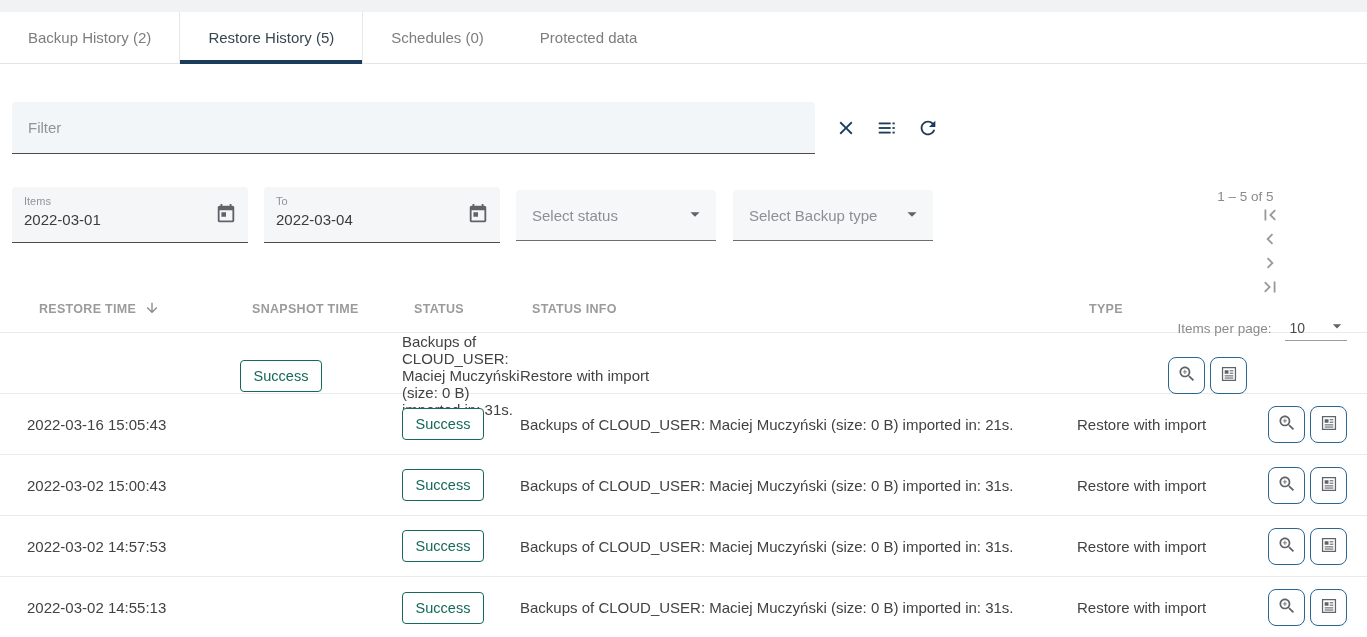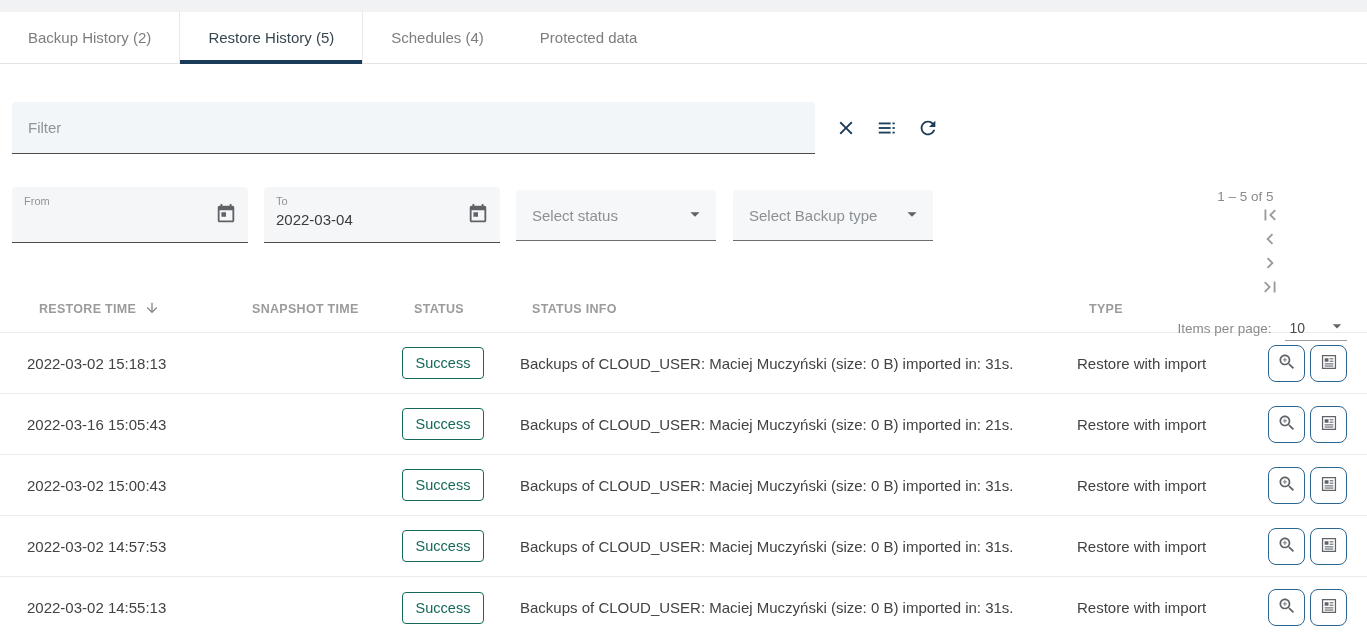--- a/index.html
+++ b/index.html
@@ -110,21 +110,21 @@
 <div class="top-strip"></div>
 
 <div class="tabbar">
   <div class="tab">
       <span>Backup History (2)</span>
     </div>
   <div class="tab active">
       <span>Restore History (5)</span>
     </div>
   <div class="tab">
-      <span>Schedules (4)</span>
+      <span>Schedules (0)</span>
     </div>
   <div class="tab">
       <span>Protected data</span>
     </div>
 </div>
 
 <div class="filter-section">
   <div class="filter-field">
     <input class="filter-input" type="text" placeholder="Filter" style="">
   </div>
@@ -153,21 +153,22 @@
         <svg viewBox="0 0 24 24" width="22" height="22" fill="#1a3c5a">
             <path d="M17.65 6.35C16.2 4.9 14.21 4 12 4c-4.42 0-7.99 3.58-7.99 8s3.57 8 7.99 8c3.73 0 6.84-2.55 7.73-6h-2.08c-.82 2.33-3.04 4-5.65 4-3.31 0-6-2.69-6-6s2.69-6 6-6c1.66 0 3.14.69 4.22 1.78L13 11h7V4l-2.35 2.35z"></path>
           </svg>
       </span>
     </button>
   </div>
 </div>
 
 <div class="filters-row">
   <div class="date-field">
-    <div class="date-label">From</div>
+    <div class="date-label">Items</div>
+    <div class="date-value">2022-03-01</div>
     <button class="calendar-toggle">
       <span>
         <svg viewBox="0 0 24 24" width="22" height="22" fill="#5f6368">
             <path d="M19 3h-1V1h-2v2H8V1H6v2H5c-1.11 0-2 .9-2 2v14c0 1.1.89 2 2 2h14c1.1 0 2-.9 2-2V5c0-1.1-.9-2-2-2zm0 16H5V8h14v11zM7 10h5v5H7z"></path>
           </svg>
       </span>
     </button>
   </div>
   <div class="date-field">
     <div class="date-label">To</div>
@@ -262,21 +263,20 @@
     <div class="th">
         <span>STATUS INFO</span>
       </div>
     <div class="th">
         <span>TYPE</span>
       </div>
     <div class="th"></div>
   </div>
   <div>
   <div class="trow">
-    <div class="td">2022-03-02 15:18:13</div>
     <div class="td"></div>
     <div class="td">
       <span class="badge-success">Success</span>
     </div>
     <div class="td">Backups of CLOUD_USER: Maciej Muczyński (size: 0 B) imported in: 31s.</div>
     <div class="td">Restore with import</div>
     <div class="actions-cell">
       <button class="action-btn">
         <span>
           <svg viewBox="0 0 24 24">

